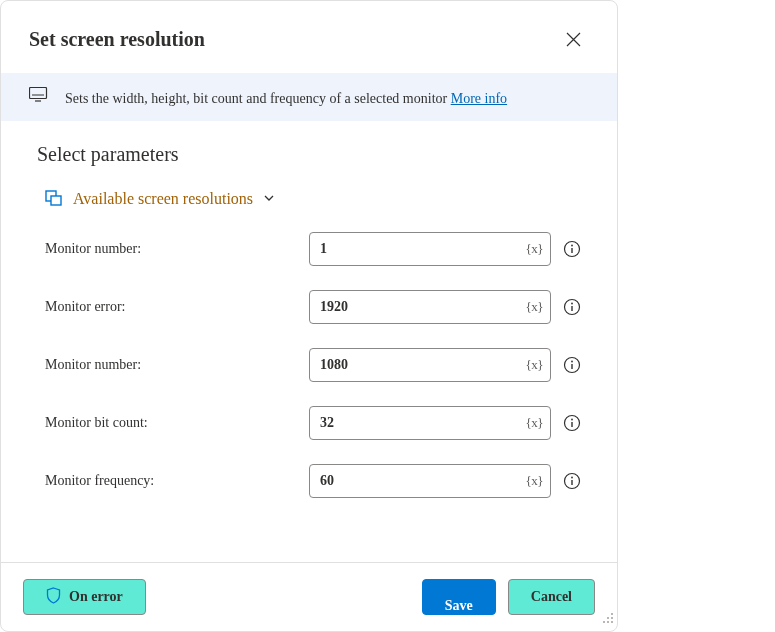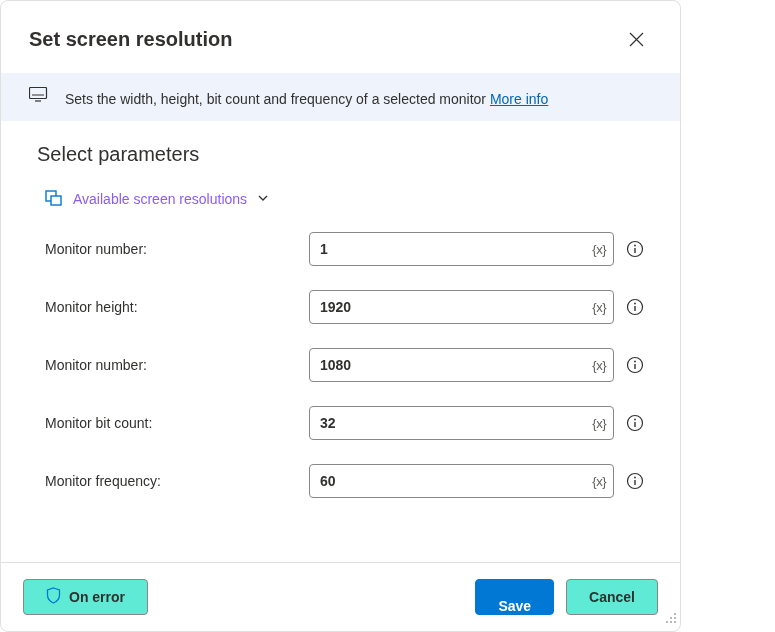--- a/index.html
+++ b/index.html
@@ -8,28 +8,29 @@
       padding: 0;
     }
     body {
       font-family: 'Segoe UI', Tahoma, Geneva, Verdana, sans-serif;
       background: #ffffff;
       width: 775px;
       height: 632px;
       overflow: hidden;
     }
     .dialog {
-      width: 681px;
+      width: 618px;
       height: 632px;
       border: 1px solid #e0e0e0;
       border-radius: 8px;
       display: flex;
       flex-direction: column;
       position: relative;
       background: #ffffff;
+      font-family: Liberation Serif, serif;
     }
     .header {
       display: flex;
       justify-content: space-between;
       align-items: center;
       padding: 22px 28px 18px 28px;
     }
     .title {
       font-size: 20px;
       font-weight: 600;
@@ -82,22 +83,22 @@
       gap: 10px;
       margin-bottom: 22px;
       padding-left: 8px;
       cursor: pointer;
     }
     .dropdown-icon {
       color: #0078d4;
       flex-shrink: 0;
     }
     .dropdown-label {
-      font-size: 14px;
-      color: #8b5cf6;
+      font-size: 16px;
+      color: #a16207;
     }
     .chevron {
       color: #323130;
     }
     .param-row {
       display: flex;
       align-items: center;
       margin-bottom: 24px;
       gap: 12px;
     }
@@ -238,21 +239,21 @@
       <span class="info-icon">
         <svg width="18" height="18" viewBox="0 0 18 18">
             <circle cx="9" cy="9" r="7.5" fill="none" stroke="currentColor" stroke-width="1.2"></circle>
             <circle cx="9" cy="5.5" r="0.9" fill="currentColor"></circle>
             <line x1="9" y1="8" x2="9" y2="13" stroke="currentColor" stroke-width="1.4"></line>
           </svg>
       </span>
     </div>
 
     <div class="param-row">
-      <div class="param-label">Monitor height:</div>
+      <div class="param-label">Monitor error:</div>
       <div class="input-wrap">
         <input class="param-input" value="1920" style="">
         <span class="var-icon">{x}</span>
       </div>
       <span class="info-icon">
         <svg width="18" height="18" viewBox="0 0 18 18">
             <circle cx="9" cy="9" r="7.5" fill="none" stroke="currentColor" stroke-width="1.2"></circle>
             <circle cx="9" cy="5.5" r="0.9" fill="currentColor"></circle>
             <line x1="9" y1="8" x2="9" y2="13" stroke="currentColor" stroke-width="1.4"></line>
           </svg>

